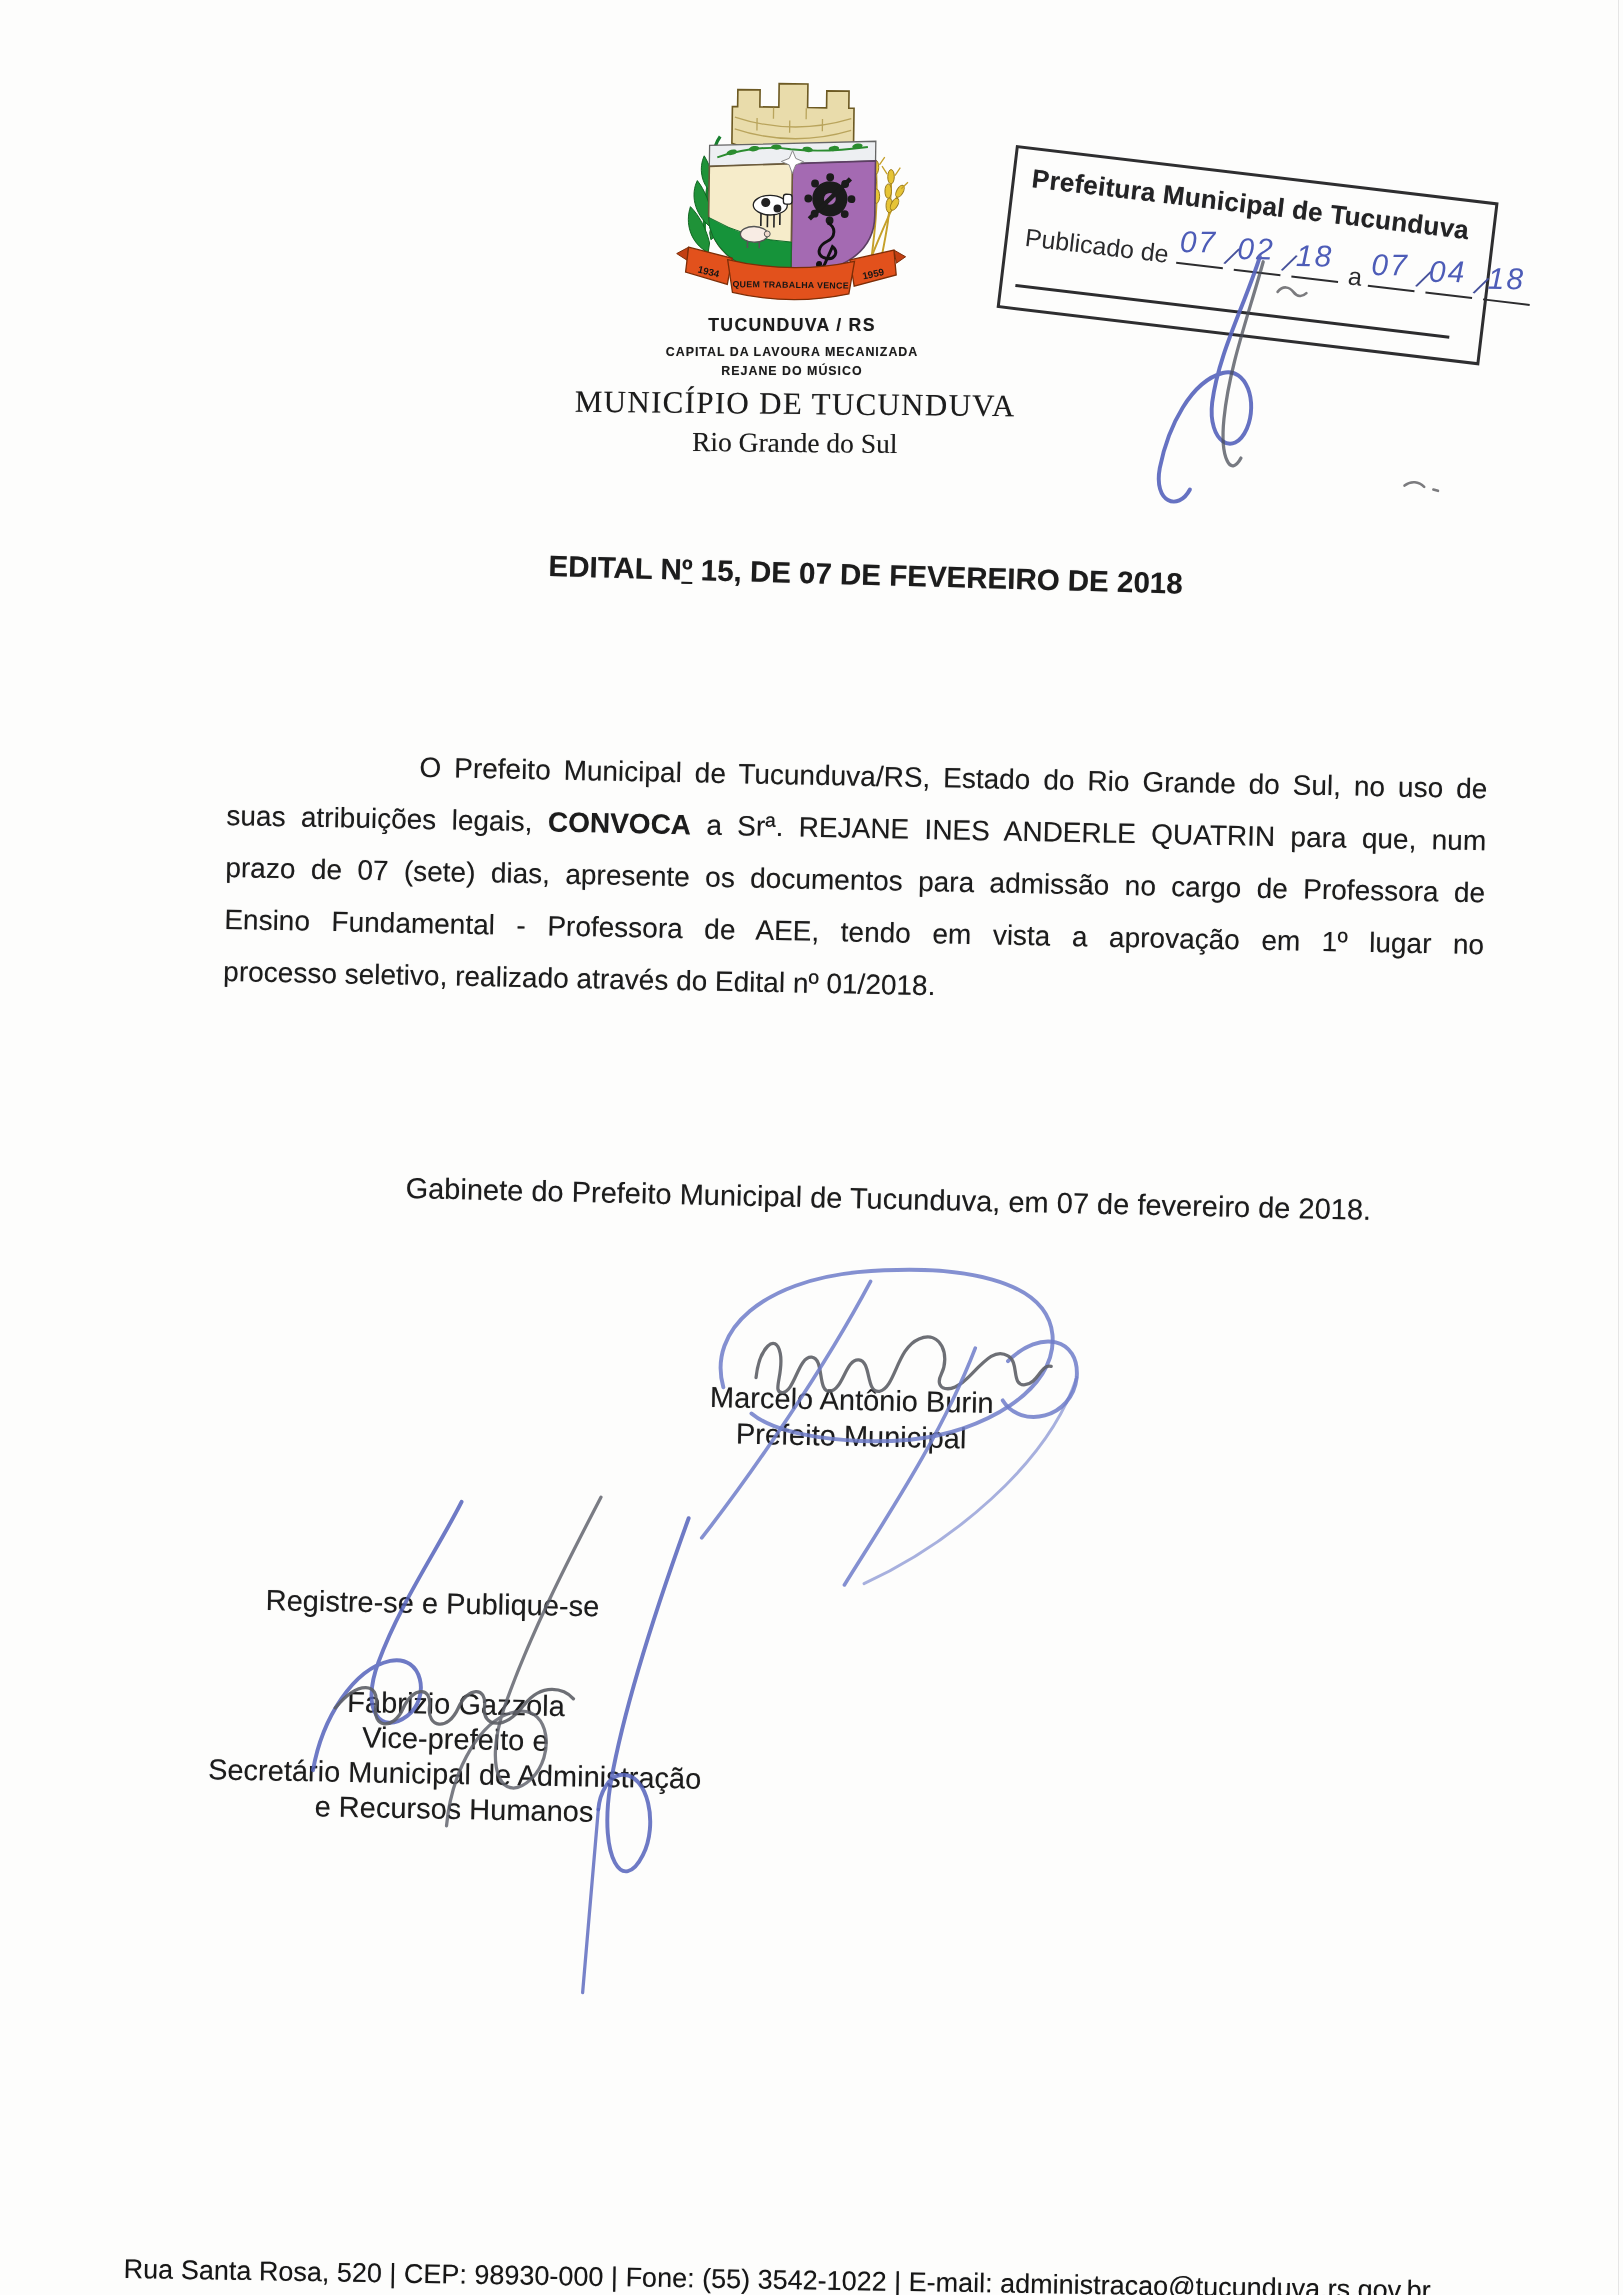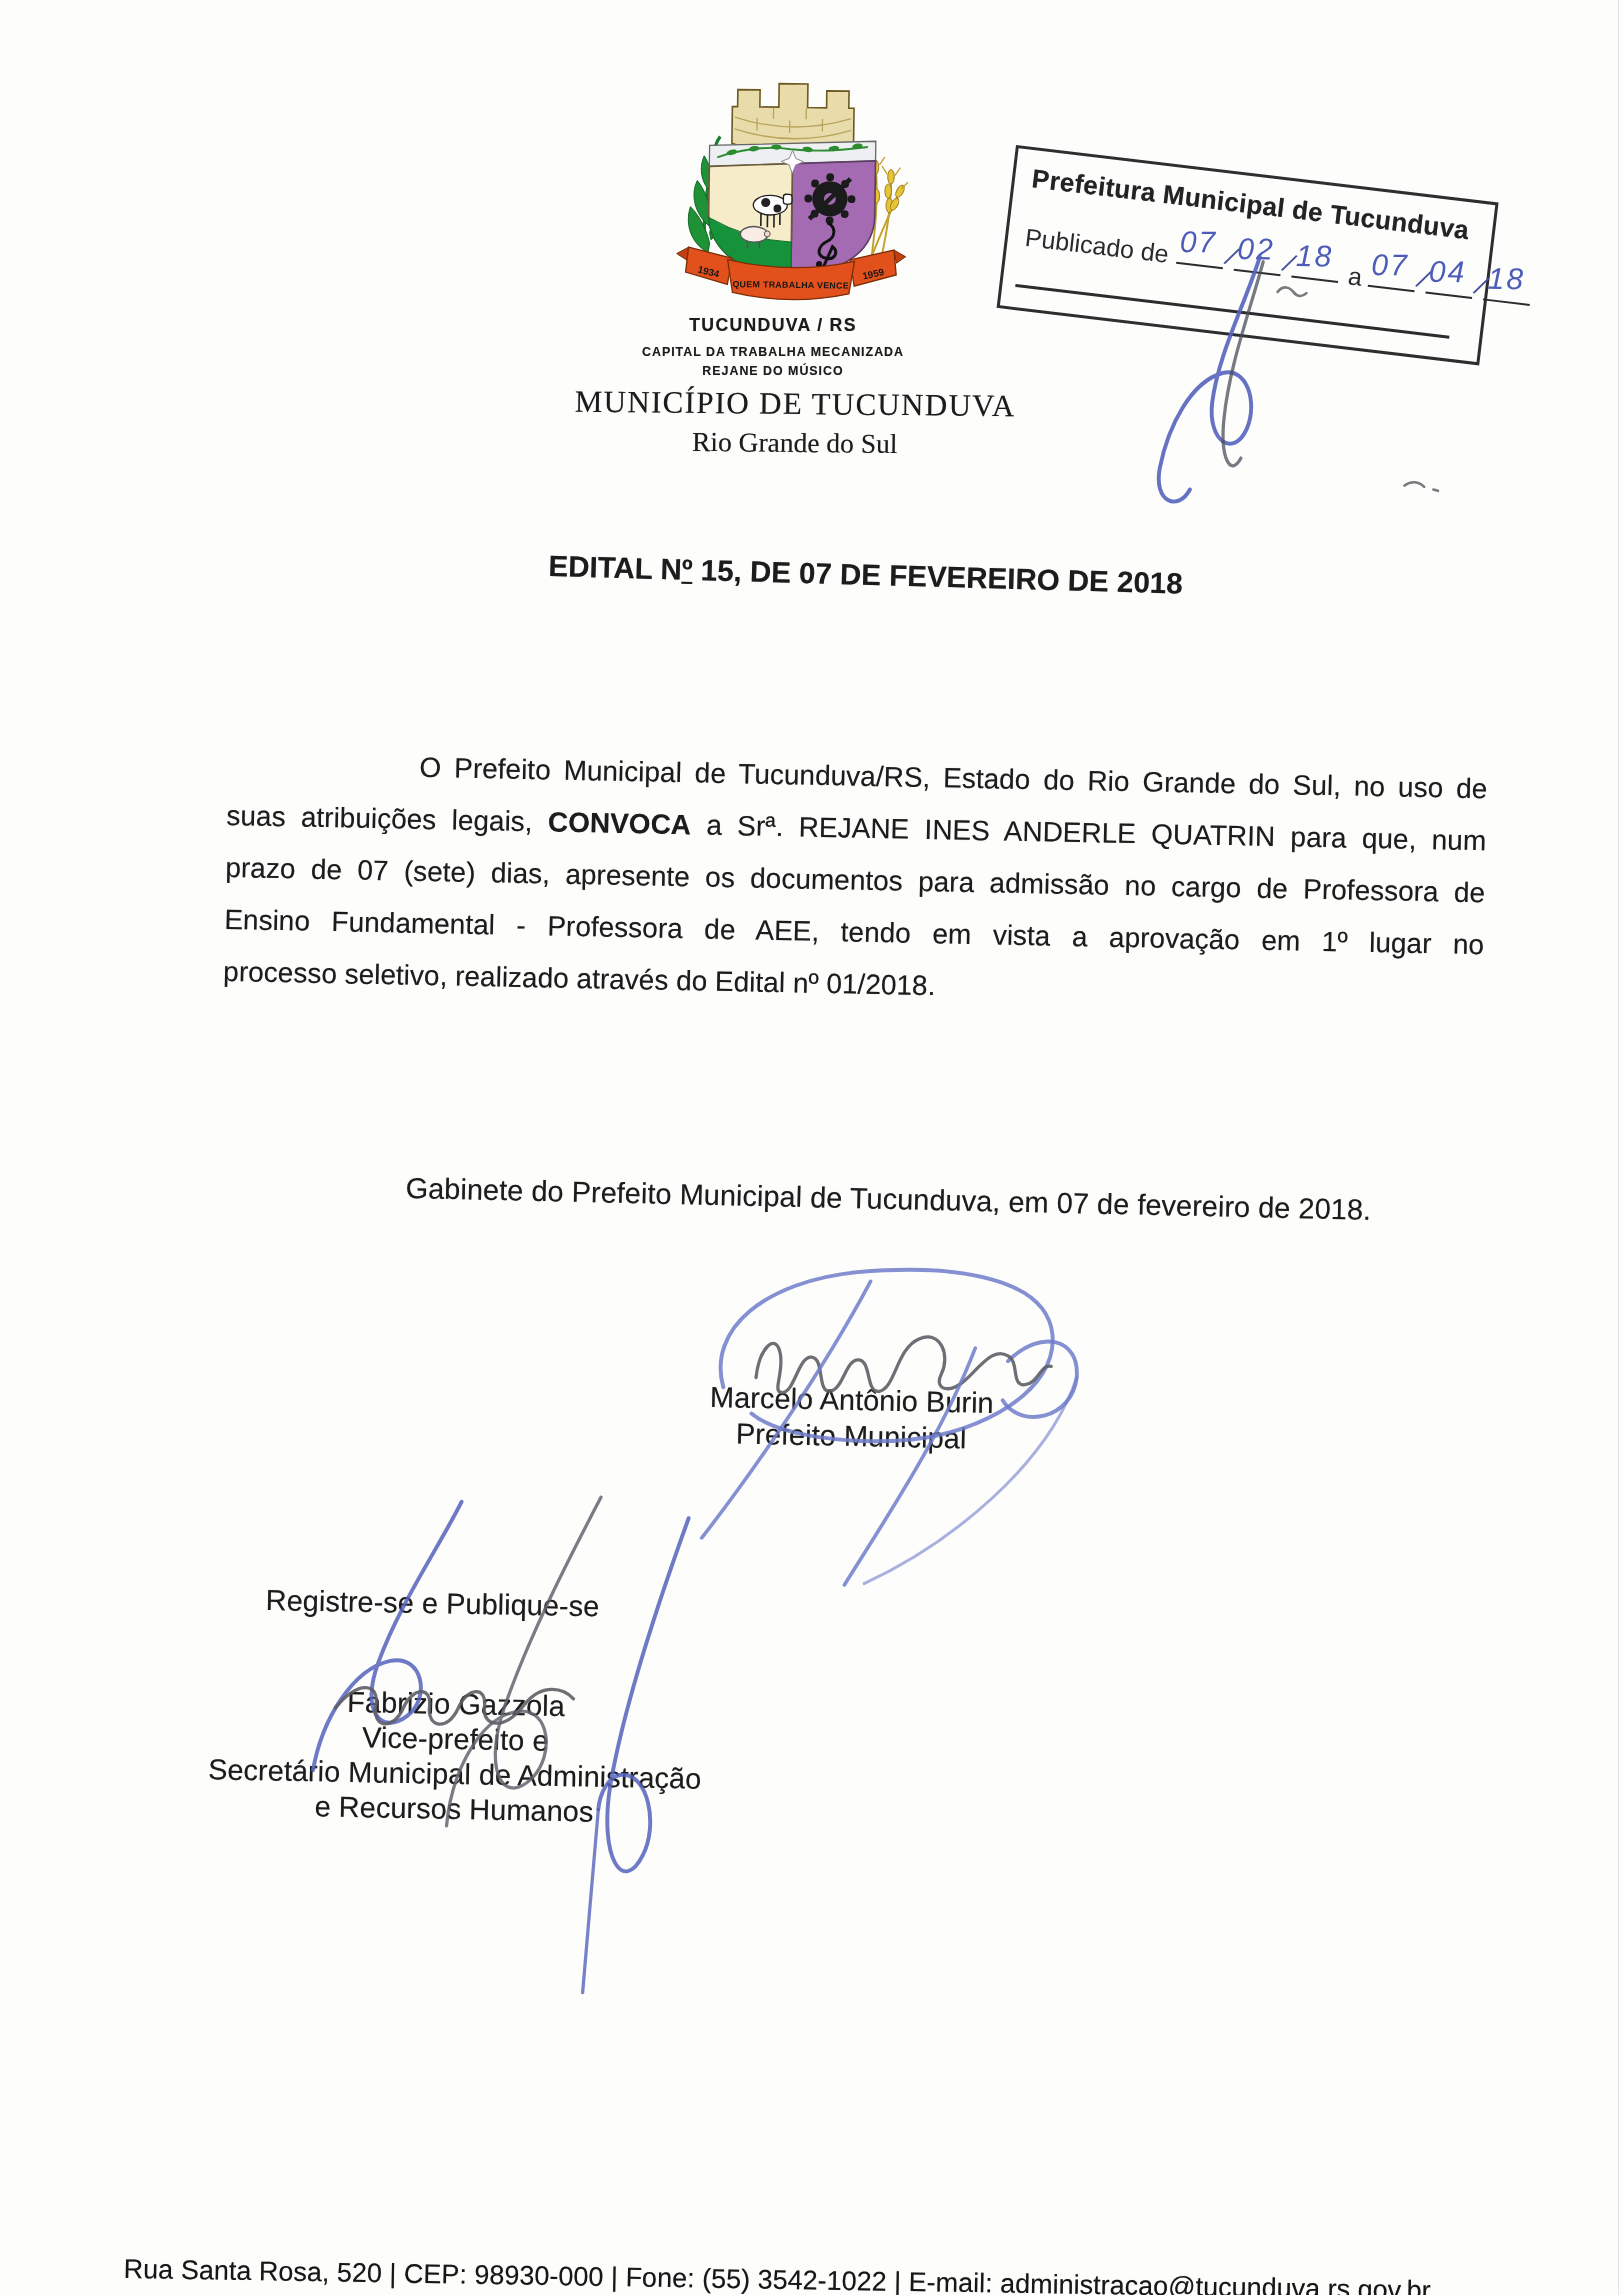--- a/index.html
+++ b/index.html
@@ -3,21 +3,21 @@
 <meta charset="utf-8">
 <style>
   html,body{margin:0;padding:0;}
   body{width:1624px;height:2295px;background:#e9e9e7;font-family:"Liberation Sans",sans-serif;}
   #page{position:relative;width:1624px;height:2295px;background:#fdfdfc;overflow:hidden;color:#1c1c1c;}
   .abs{position:absolute;}
   .ink{text-shadow:0 0 0.7px rgba(25,25,25,.45);}
   .scan-edge{position:absolute;right:5.2px;top:0;bottom:0;width:1.3px;background:#dcdcde;opacity:.75;}
 
   
-  .crest-captions{left:606px;top:315px;width:334px;text-align:center;}
+  .crest-captions{left:625px;top:315px;width:334px;text-align:center;}
   .cap-city{font-size:17.7px;font-weight:bold;letter-spacing:1.3px;}
   .cap-tag1{font-size:12.4px;font-weight:bold;letter-spacing:1px;margin-top:8.5px;}
   .cap-tag2{font-size:12.4px;font-weight:bold;letter-spacing:1px;margin-top:5.9px;}
   .muni-block{left:517px;top:386px;width:556px;text-align:center;font-family:"Liberation Serif",serif;transform:rotate(.6deg);}
   .muni-name{font-size:31px;letter-spacing:1.3px;}
   .muni-state{font-size:27.5px;margin-top:5.2px;}
 
   
   .stamp{left:1016px;top:145px;width:486px;height:164px;border:3.3px solid #2e2e30;transform:rotate(6.8deg);transform-origin:left top;box-sizing:border-box;padding:13px 0 0 17px;background:rgba(255,255,255,.0);}
   .stamp-title{font-size:26px;font-weight:bold;color:#232325;letter-spacing:0.3px;text-shadow:0 0 0.7px rgba(30,30,30,.5);}
@@ -144,21 +144,21 @@
       <path d="M275,278 L342,262 L346,300 L282,318 Z" fill="#e2511c" stroke="#7c2d07" stroke-width="2"></path>
       <path d="M88,280 Q185,302 282,280 L274,330 Q185,350 96,330 Z" fill="#e2511c" stroke="#7c2d07" stroke-width="2"></path>
       <text x="58" y="304" font-size="15" font-weight="bold" fill="#151515" text-anchor="middle" transform="rotate(13 58 304)">1934</text>
       <text x="185" y="322" font-size="13.5" font-weight="bold" fill="#151515" text-anchor="middle" letter-spacing="0.5">QUEM TRABALHA VENCE</text>
       <text x="312" y="304" font-size="15" font-weight="bold" fill="#151515" text-anchor="middle" transform="rotate(-13 312 304)">1959</text>
     </g>
   </svg>
 
   <div class="abs crest-captions">
     <div class="cap-city ink">TUCUNDUVA / RS</div>
-    <div class="cap-tag1 ink">CAPITAL DA TRABALHA MECANIZADA</div>
+    <div class="cap-tag1 ink">CAPITAL DA LAVOURA MECANIZADA</div>
     <div class="cap-tag2 ink">REJANE DO MÚSICO</div>
   </div>
 
   <div class="abs muni-block">
     <div class="muni-name ink">MUNICÍPIO DE TUCUNDUVA</div>
     <div class="muni-state ink">Rio Grande do Sul</div>
   </div>
 
   <div class="abs stamp">
     <div class="stamp-title">Prefeitura Municipal de Tucunduva</div>

